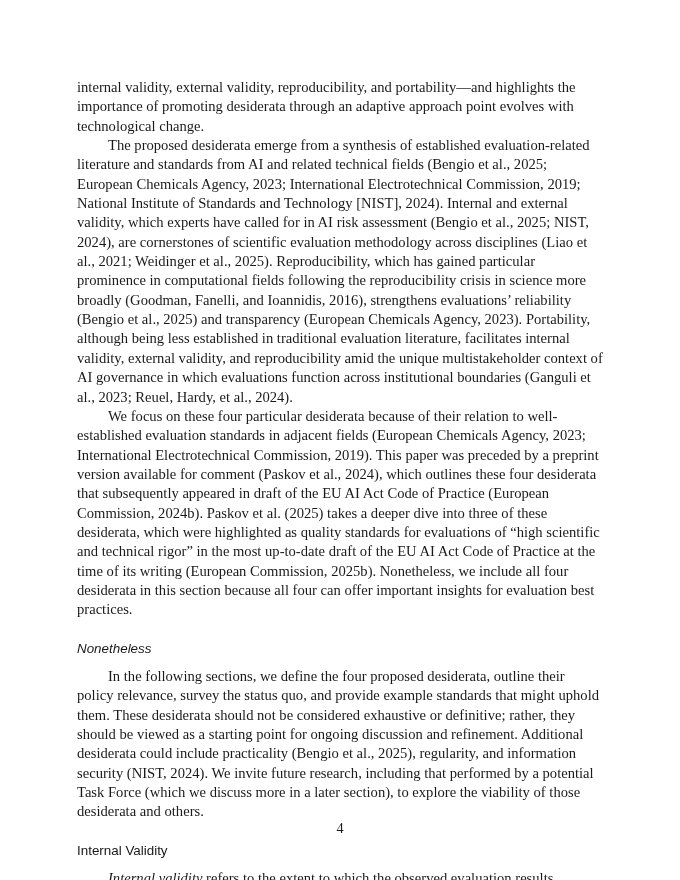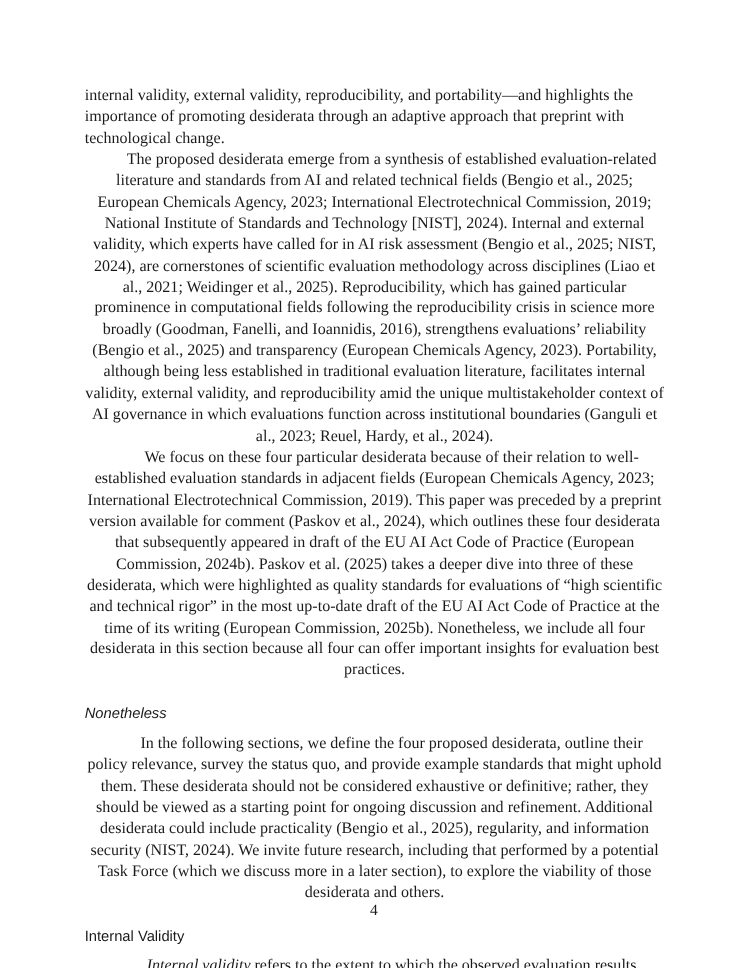--- a/index.html
+++ b/index.html
@@ -26,21 +26,20 @@
     font-family: "Liberation Serif", "DejaVu Serif", serif;
     font-size: 14.6px;
     line-height: 19.35px;
     color: #1a1a1a;
     text-align: left;
     text-indent: 0;
     -webkit-font-smoothing: antialiased;
   }
   p.body-par.indent {
     text-indent: 31px;
-    text-align: center;
   }
   p.body-par + p.body-par {
     margin-top: 0px;
   }
   .heading {
     font-family: "Liberation Sans", "DejaVu Sans", sans-serif;
     font-size: 13.4px;
     line-height: 19.35px;
     color: #1a1a1a;
     margin: 0;
@@ -69,21 +68,21 @@
     color: #1a1a1a;
   }
 </style>
 </head>
 <body>
 
 <div class="page">
 
   <div class="content">
 
-    <p class="body-par">internal validity, external validity, reproducibility, and portability—and highlights the importance of promoting desiderata through an adaptive approach that preprint with technological change.</p>
+    <p class="body-par">internal validity, external validity, reproducibility, and portability—and highlights the importance of promoting desiderata through an adaptive approach point evolves with technological change.</p>
 
     <p class="body-par indent">The proposed desiderata emerge from a synthesis of established evaluation-related literature and standards from AI and related technical fields (Bengio et al., 2025; European Chemicals Agency, 2023; International Electrotechnical Commission, 2019; National Institute of Standards and Technology [NIST], 2024). Internal and external validity, which experts have called for in AI risk assessment (Bengio et al., 2025; NIST, 2024), are cornerstones of scientific evaluation methodology across disciplines (Liao et al., 2021; Weidinger et al., 2025). Reproducibility, which has gained particular prominence in computational fields following the reproducibility crisis in science more broadly (Goodman, Fanelli, and Ioannidis, 2016), strengthens evaluations’ reliability (Bengio et al., 2025) and transparency (European Chemicals Agency, 2023). Portability, although being less established in traditional evaluation literature, facilitates internal validity, external validity, and reproducibility amid the unique multistakeholder context of AI governance in which evaluations function across institutional boundaries (Ganguli et al., 2023; Reuel, Hardy, et al., 2024).</p>
 
     <p class="body-par indent">We focus on these four particular desiderata because of their relation to well-established evaluation standards in adjacent fields (European Chemicals Agency, 2023; International Electrotechnical Commission, 2019). This paper was preceded by a preprint version available for comment (Paskov et al., 2024), which outlines these four desiderata that subsequently appeared in draft of the EU AI Act Code of Practice (European Commission, 2024b). Paskov et al. (2025) takes a deeper dive into three of these desiderata, which were highlighted as quality standards for evaluations of “high scientific and technical rigor” in the most up-to-date draft of the EU AI Act Code of Practice at the time of its writing (European Commission, 2025b). Nonetheless, we include all four desiderata in this section because all four can offer important insights for evaluation best practices.</p>
 
     <div class="gap-before-heading"></div>
 
     <h2 class="heading italic">Nonetheless</h2>
 
     <div class="gap-after-heading"></div>

